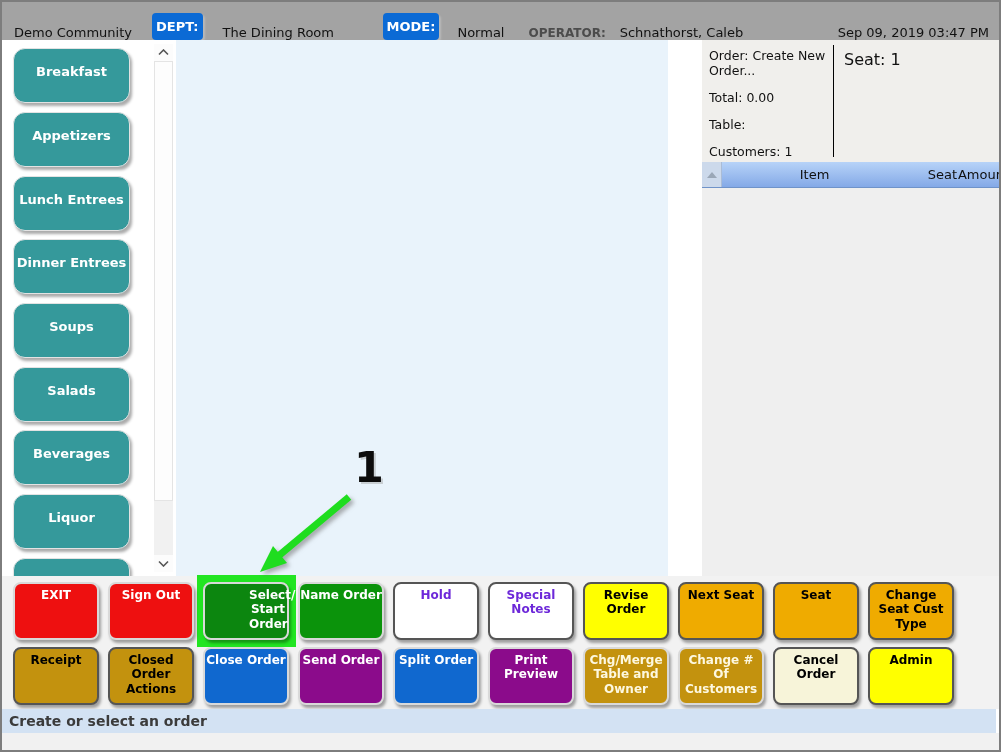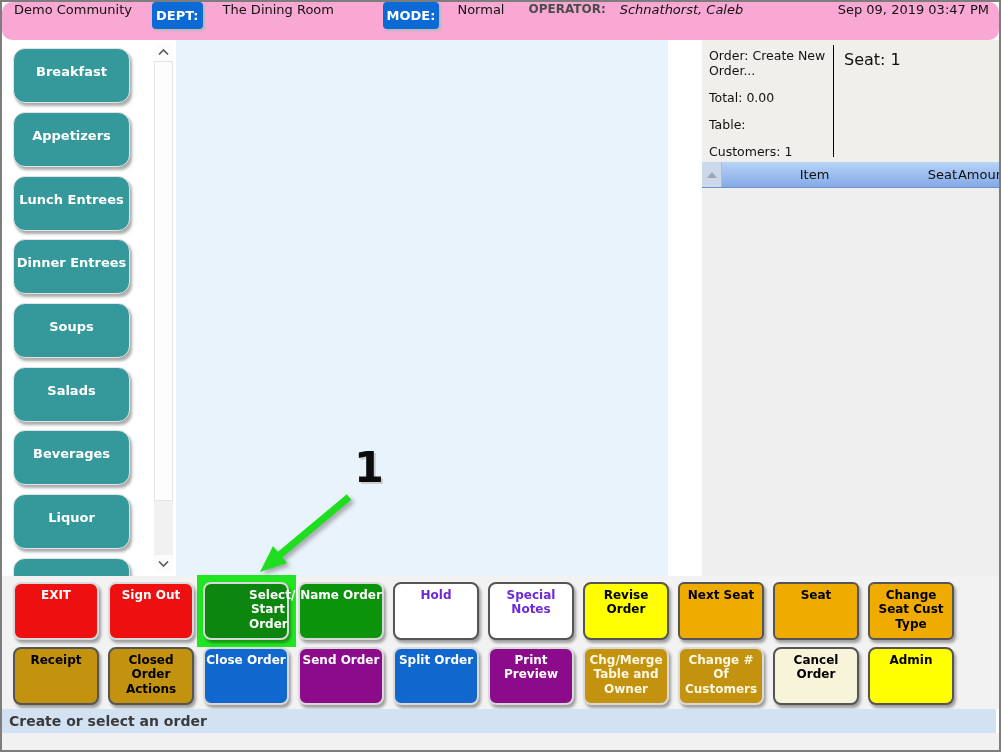--- a/index.html
+++ b/index.html
@@ -1,29 +1,29 @@
 <!DOCTYPE html>
 <html><head>
 <meta charset="utf-8">
 <style>
   * { box-sizing: border-box; margin: 0; padding: 0; }
   body { background:#fff; font-family:"DejaVu Sans","Liberation Sans",sans-serif; }
   .win { position:relative; width:1001px; height:752px; border:2px solid #7d7d7d;
          background:#fff; overflow:hidden; }
 
   
-  .topbar { position:absolute; left:0; top:0; width:997px; height:38px; background:#f9a8d4;
-            display:flex; align-items:flex-start; font-size:13px; color:#111;border-radius:10px; }
+  .topbar { position:absolute; left:0; top:0; width:997px; height:38px; background:#a3a3a3;
+            display:flex; align-items:flex-end; font-size:13px; color:#111; }
   .tb-community { margin-left:12px; }
   .badge { margin-left:20px; background:#0b6ad5; color:#fff; font-weight:bold;
            padding:6px 4px; border-radius:4px; box-shadow:2px 2px 2px #b9b9b9; font-size:13px; }
   .tb-dept-val { margin-left:20px; width:140px; }
   .tb-mode-val { margin-left:18px; }
   .tb-op-label { margin-left:24px; font-weight:bold; color:#4c4c4c; font-size:12px; }
-  .tb-op-val { margin-left:14px;font-style:italic; }
+  .tb-op-val { margin-left:14px; }
   .tb-date { margin-left:auto; margin-right:10px; }
 
   
   .sidebar { position:absolute; left:0; top:38px; width:174px; height:536px; background:#fff; }
   .cat-btn { position:absolute; left:11px; width:117px; height:55px; background:#35999b;
              border:1px solid #e3e3e3; border-radius:12px; box-shadow:2px 3px 3px #ababab;
              color:#fff; font-weight:bold; font-size:13px; text-align:center; padding-top:15px;
              cursor:pointer; }
   .vscroll { position:absolute; left:152px; top:4px; width:19px; height:528px; background:#f1f1f1; }
   .vs-btn { position:absolute; left:0; width:19px; height:17px; background:#fcfcfc;
@@ -61,21 +61,21 @@
   .btn { width:86px; height:58px; border-radius:8px; font-weight:bold; font-size:12px;
          text-align:center; padding-top:4px; white-space:pre-line; line-height:1.2;
          box-shadow:2px 3px 3px rgba(0,0,0,0.35); cursor:pointer; }
   .b-light { border:2px solid #d9d9d9; }   
   .b-dark  { border:2px solid #555; }      
   .c-red    { background:#ee1010; color:#fff; }
   .c-green  { background:#0b930b; color:#fff; }
   .c-dgreen { background:#0c860f; color:#fff;padding-left:44px; }
   .c-white  { background:#fff;    color:#6d28d9; }
   .c-yellow { background:#ffff00; color:#000; }
-  .c-amber  { background:#efab00; color:#000;border-radius:6px; }
+  .c-amber  { background:#efab00; color:#000; }
   .c-gold   { background:#c3920e; color:#000; }
   .c-goldw  { background:#c3920e; color:#fdf8e0; }
   .c-blue   { background:#1068cf; color:#fff; }
   .c-purple { background:#8b0b8b; color:#fff; }
   .c-cream  { background:#f7f4d9; color:#000; }
   .hl-box { position:absolute; left:195px; top:-1px; width:99px; height:72px; background:#22e522; }
   .hl-btn { position:absolute; left:6px; top:7px; }
 
   
   .statusbar { position:absolute; left:0; top:707px; width:994px; height:24px; background:#d3e2f3;

